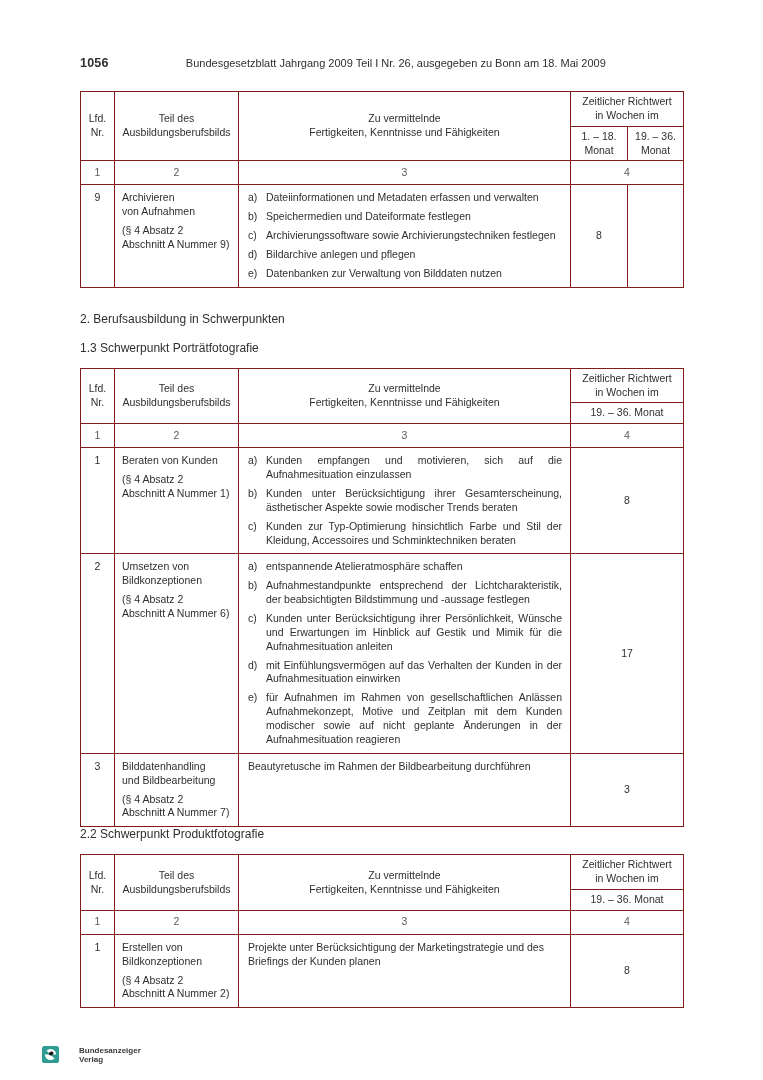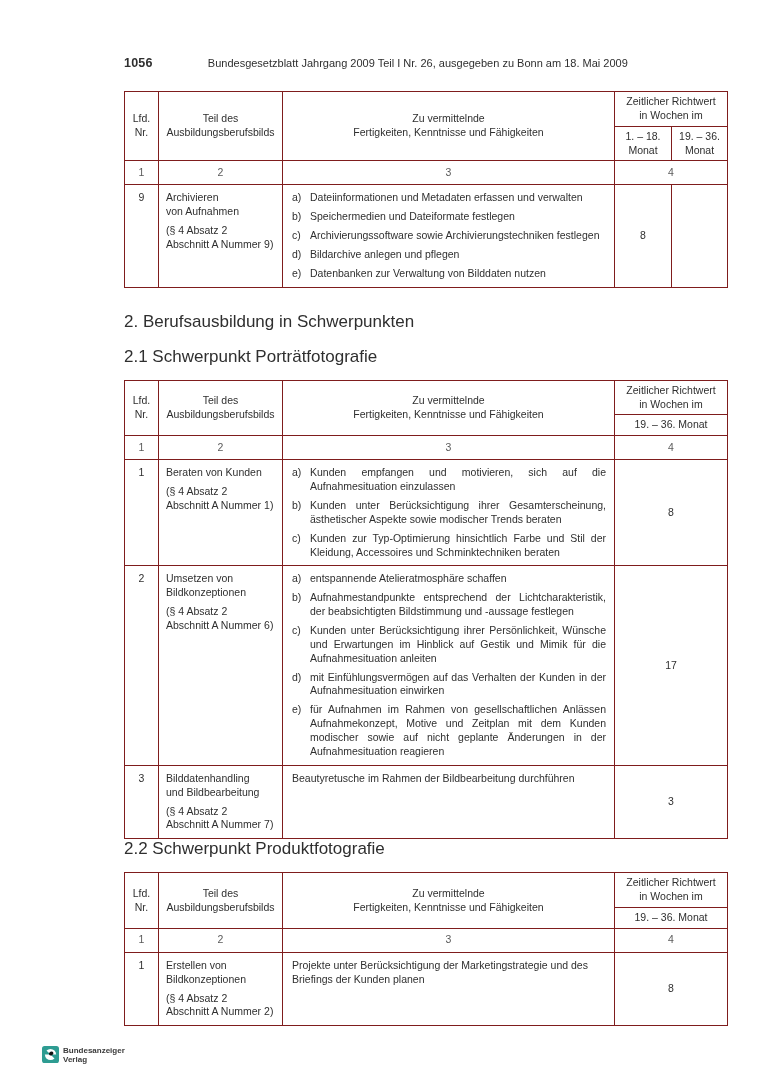--- a/index.html
+++ b/index.html
@@ -1,22 +1,22 @@
 <!DOCTYPE html>
 <html><head>
 <meta charset="utf-8">
 <style>
   html,body{margin:0;padding:0;background:#e8e8e8;}
   .page{width:763px;height:1080px;background:#ffffff;position:relative;overflow:hidden;
-        font-family:"Liberation Sans","DejaVu Sans",sans-serif;color:#2f2f2f;margin:0 auto;box-sizing:border-box;padding-left:44px;}
+        font-family:"Liberation Sans","DejaVu Sans",sans-serif;color:#2f2f2f;margin:0 auto;box-sizing:border-box;}
   .content{padding:56px 80px 0 80px;}
   .page-head{display:flex;align-items:baseline;margin-bottom:21px;}
   .pagenum{font-weight:bold;font-size:12.5px;letter-spacing:.2px;}
   .headline{flex:1;text-align:center;font-size:11px;}
-  .sect{font-size:17px;}
+  .sect{font-size:12px;}
   .s2{margin-top:24px;}
   .s21{margin-top:15px;}
   .s22{}
   .tslot{margin-top:13px;}
   .tslot.t1{margin-top:0;}
   .doc-table{border-collapse:collapse;table-layout:fixed;width:603px;}
   .doc-table td{border:1px solid #7f1d1d;font-size:10.5px;line-height:1.32;vertical-align:top;padding:0;}
   tr.h1{height:34px;}
   tr.h2{height:26px;}
   tr.h2.single{height:19px;}
@@ -26,21 +26,21 @@
   td.cell-title{padding:6px 5px 6px 7px;}
   .cell-title .ref{margin-top:5px;}
   td.cell-items{padding:6px 8px 6px 9px;}
   .item{position:relative;padding-left:18px;text-align:justify;margin-bottom:5px;}
   .item.plain{padding-left:0;text-align:left;}
   .item:last-child{margin-bottom:0;}
   .letter{position:absolute;left:0;}
   td.cell-weeks{text-align:center;vertical-align:middle;}
   .footer{position:absolute;left:42px;right:34px;bottom:16px;display:flex;align-items:center;}
   .ftext{font-size:10px;flex:1;}
-  .flogo{display:flex;align-items:center;gap:4px;}
+  .flogo{display:flex;align-items:center;gap:20px;}
   .flogo-text{font-size:8px;font-weight:bold;line-height:1.15;color:#3a3a3a;}
   .flogo svg{display:block;}
 </style>
 </head>
 <body>
 
 <div class="page">
   <div class="content">
 
     <div class="page-head">
@@ -124,21 +124,21 @@
               </td>
               <td class="cell-weeks">
                 <div></div>
               </td>
             </tr>
           </tbody>
         </table>
       </div>
 
     <div class="sect s2">2. Berufsausbildung in Schwerpunkten</div>
-    <div class="sect s21">2.1 Schwerpunkt Porträtfotografie</div>
+    <div class="sect s21">1.3 Schwerpunkt Porträtfotografie</div>
 
     <div class="tslot t2">
         <table class="doc-table">
           <colgroup>
             <col style="width: 34px;">
             <col style="width: 124px;">
             <col style="width: 332px;">
             <col style="width: 113px;">
           </colgroup>
           <tbody>

